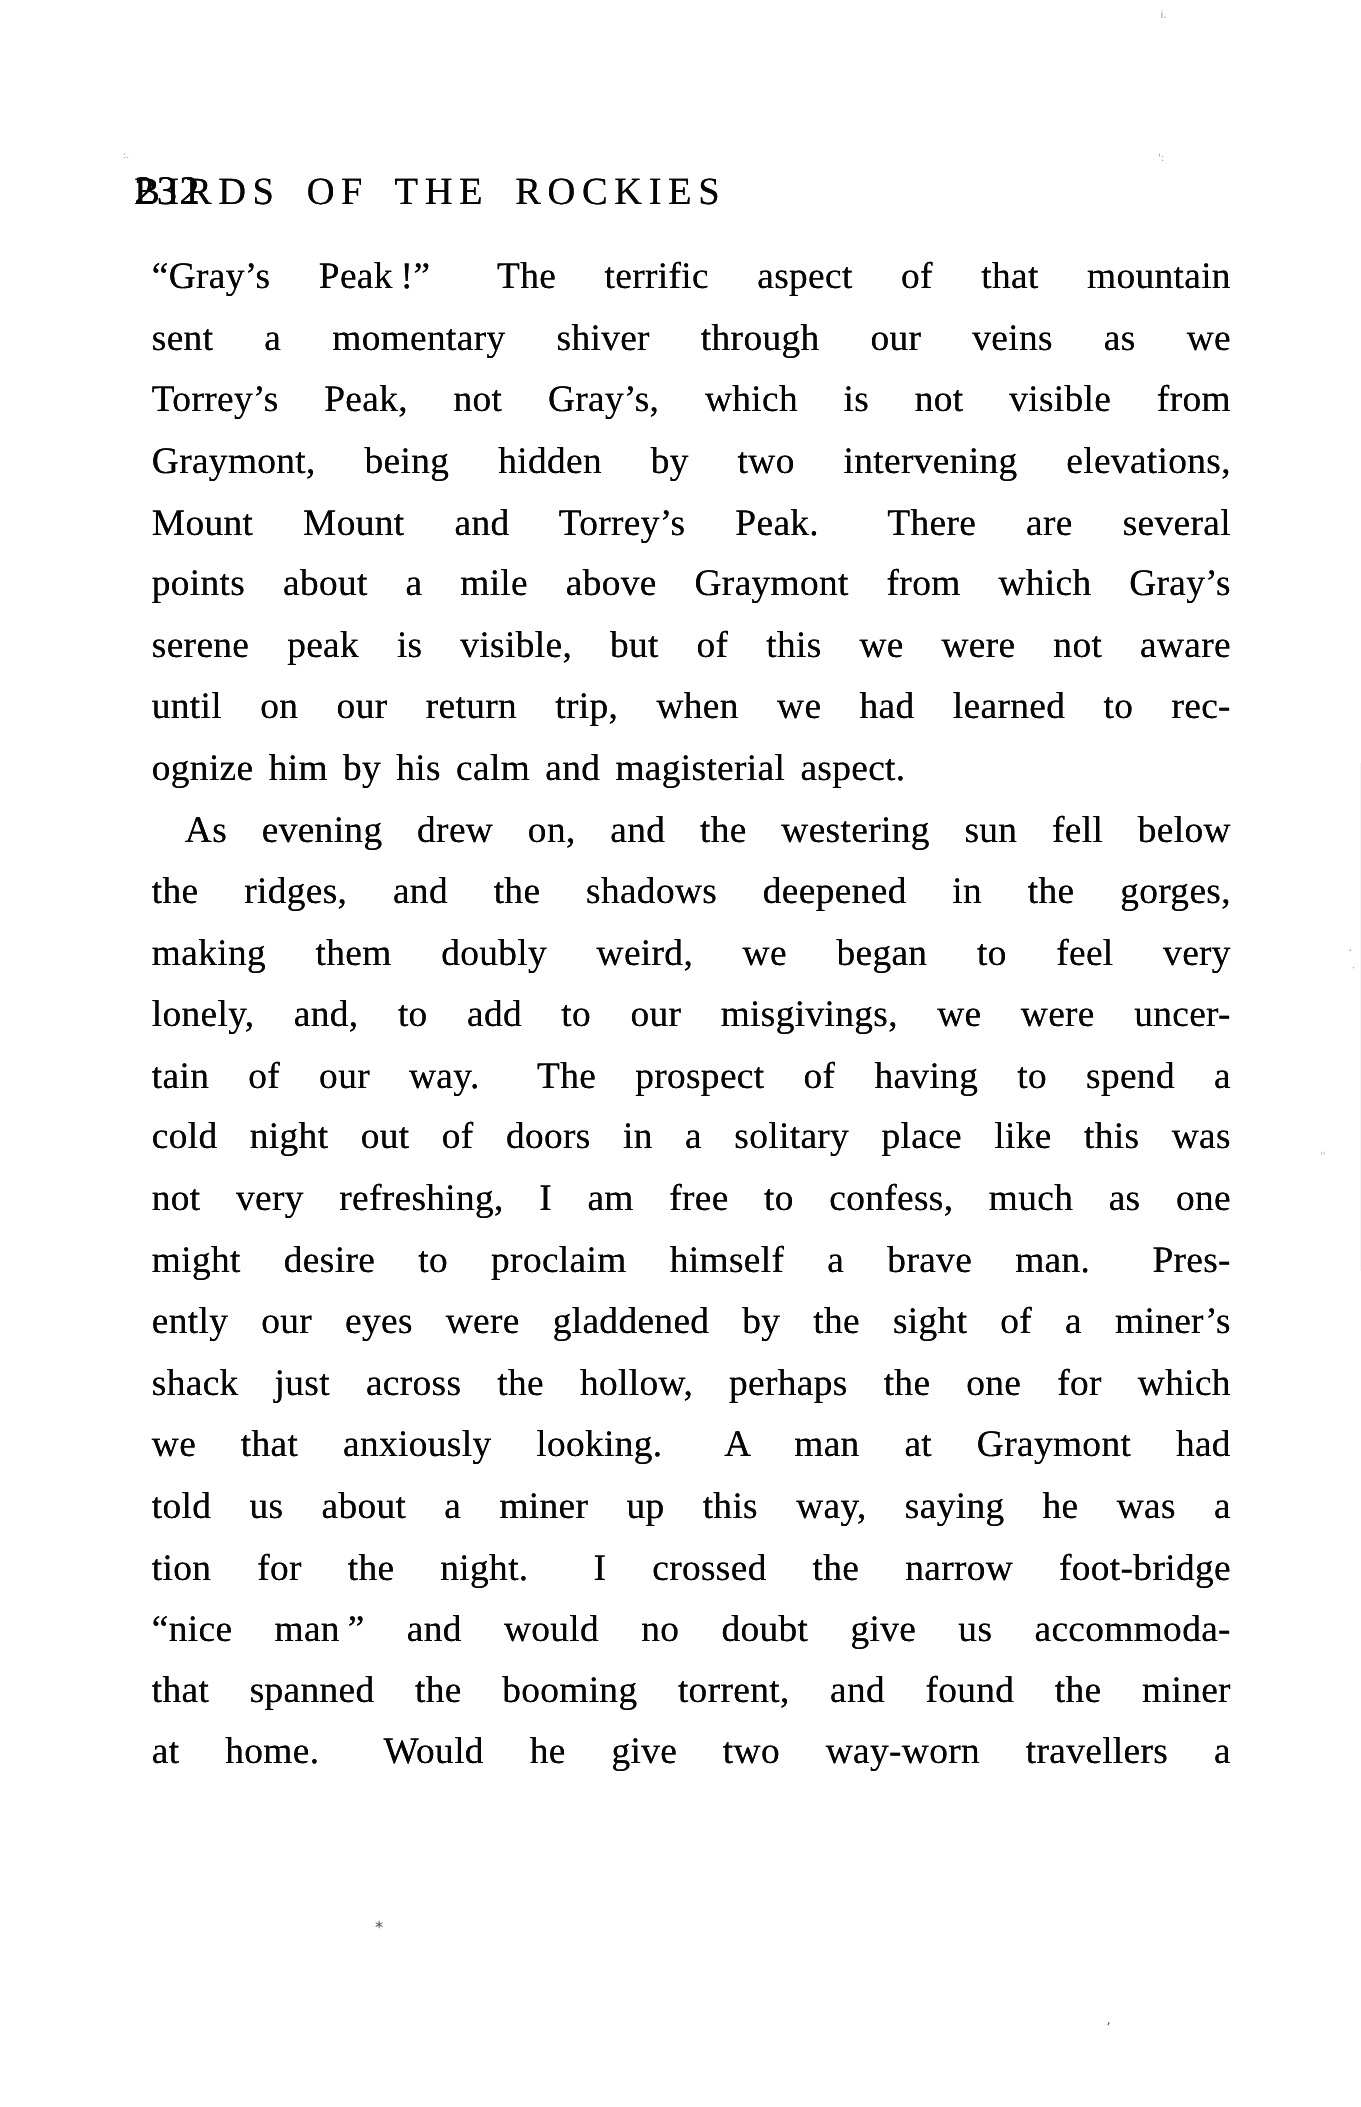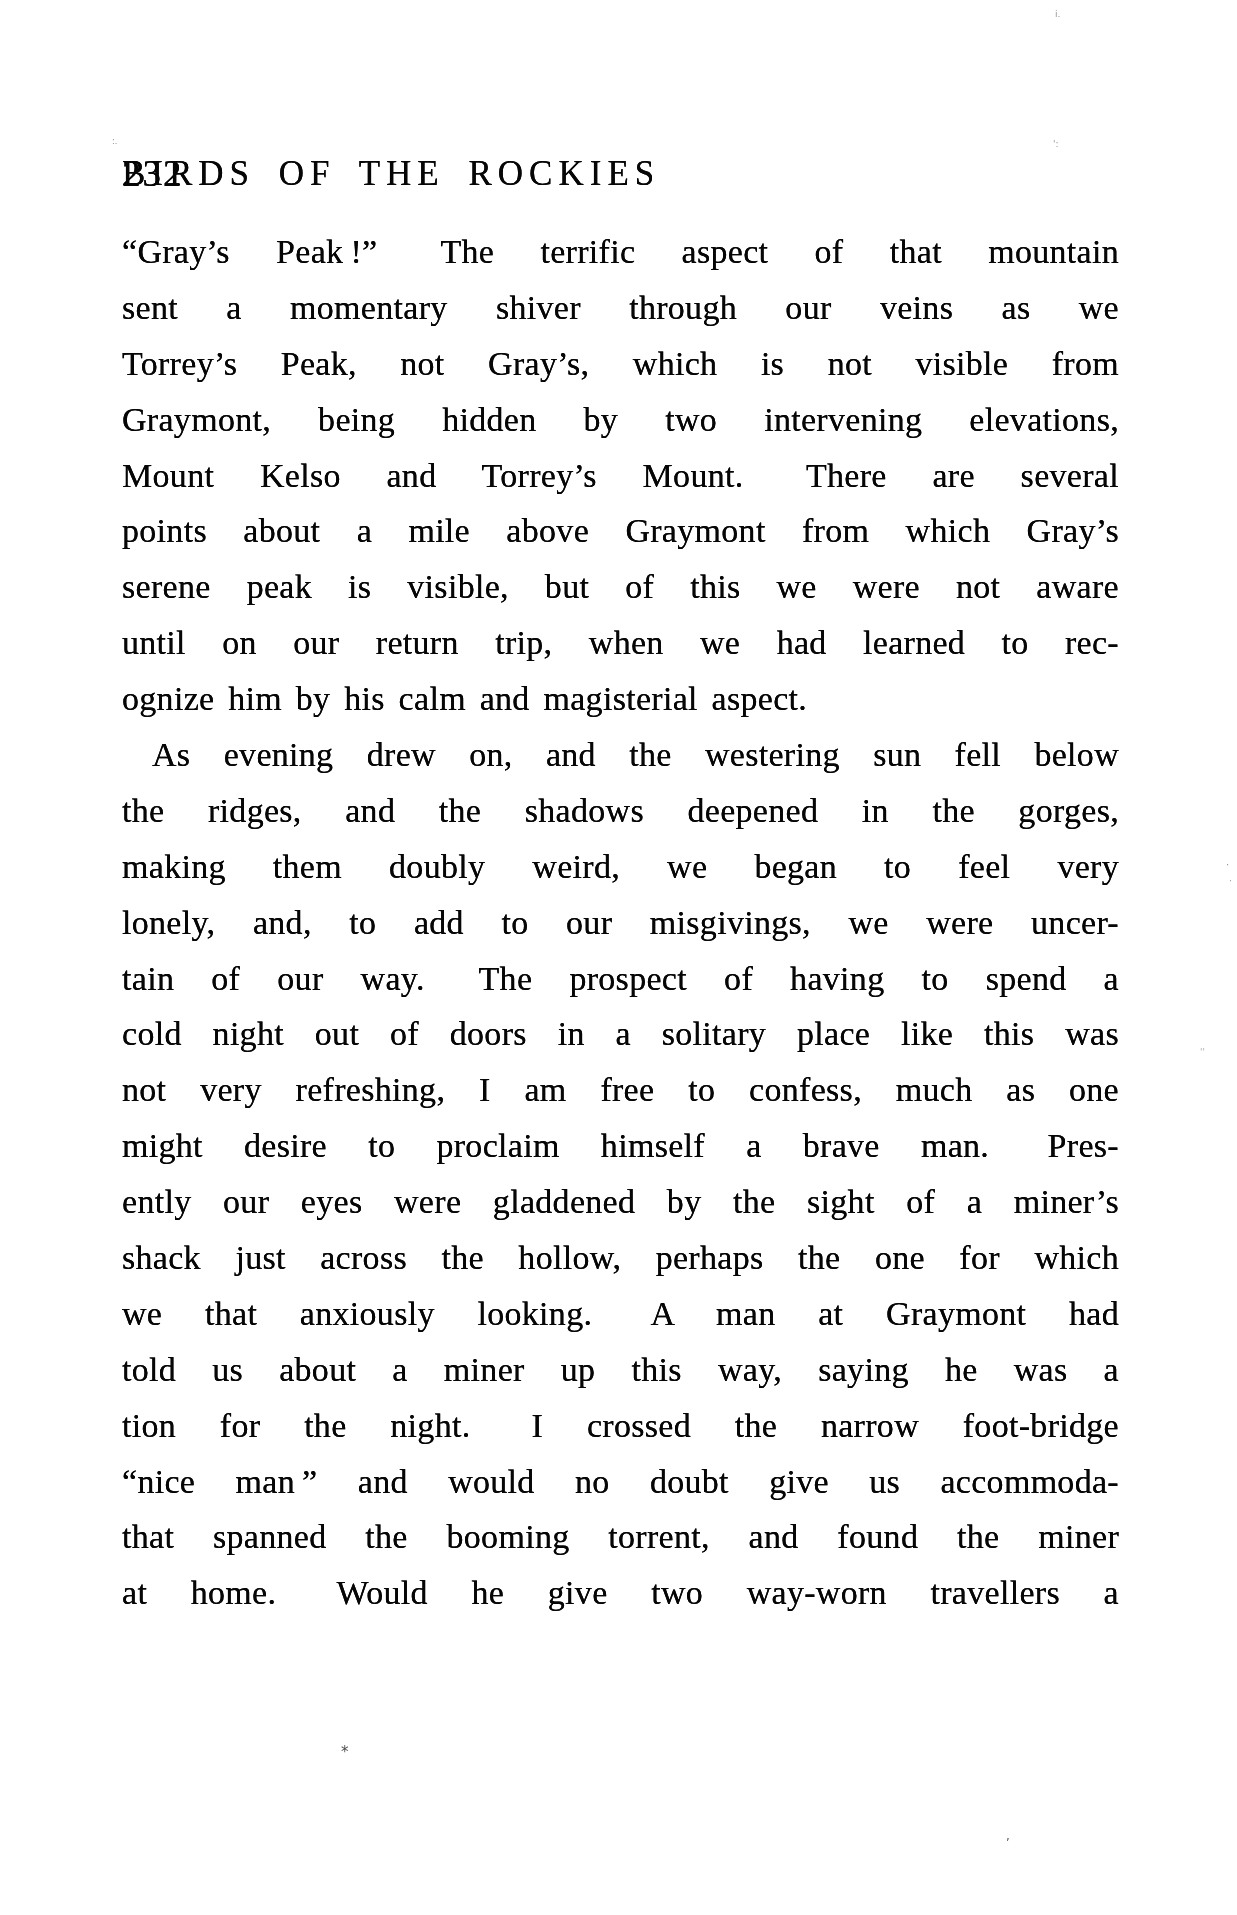--- a/index.html
+++ b/index.html
@@ -54,20 +54,21 @@
     line-height: 55.9px;
     letter-spacing: 0.3px;
     text-shadow: 0 0 0.5px #000;
   }
   .line {
     height: 55.9px;
     text-align: justify;
     text-align-last: justify;
     text-justify: inter-word;
     white-space: nowrap;
+    margin-left: 16px;
   }
   .line.flush {
     text-align: right;
     text-align-last: left;
     word-spacing: 5px;
   }
   .line.indent {
     text-indent: 30px;
   }
   
@@ -87,21 +88,21 @@
   <div class="header">
     <span class="page-number">232</span>
     <span class="running-title">BIRDS OF THE ROCKIES</span>
   </div>
 
   <div class="text-block">
       <div class="line">“Gray’s Peak !”  The terrific aspect of that mountain</div>
       <div class="line">sent a momentary shiver through our veins as we</div>
       <div class="line">Torrey’s Peak, not Gray’s, which is not visible from</div>
       <div class="line">Graymont, being hidden by two intervening elevations,</div>
-      <div class="line">Mount Kelso and Torrey’s Mount.  There are several</div>
+      <div class="line">Mount Mount and Torrey’s Peak.  There are several</div>
       <div class="line">points about a mile above Graymont from which Gray’s</div>
       <div class="line">serene peak is visible, but of this we were not aware</div>
       <div class="line">until on our return trip, when we had learned to rec-</div>
       <div class="line flush">ognize him by his calm and magisterial aspect.</div>
       <div class="line indent">As evening drew on, and the westering sun fell below</div>
       <div class="line">the ridges, and the shadows deepened in the gorges,</div>
       <div class="line">making them doubly weird, we began to feel very</div>
       <div class="line">lonely, and, to add to our misgivings, we were uncer-</div>
       <div class="line">tain of our way.  The prospect of having to spend a</div>
       <div class="line">cold night out of doors in a solitary place like this was</div>

